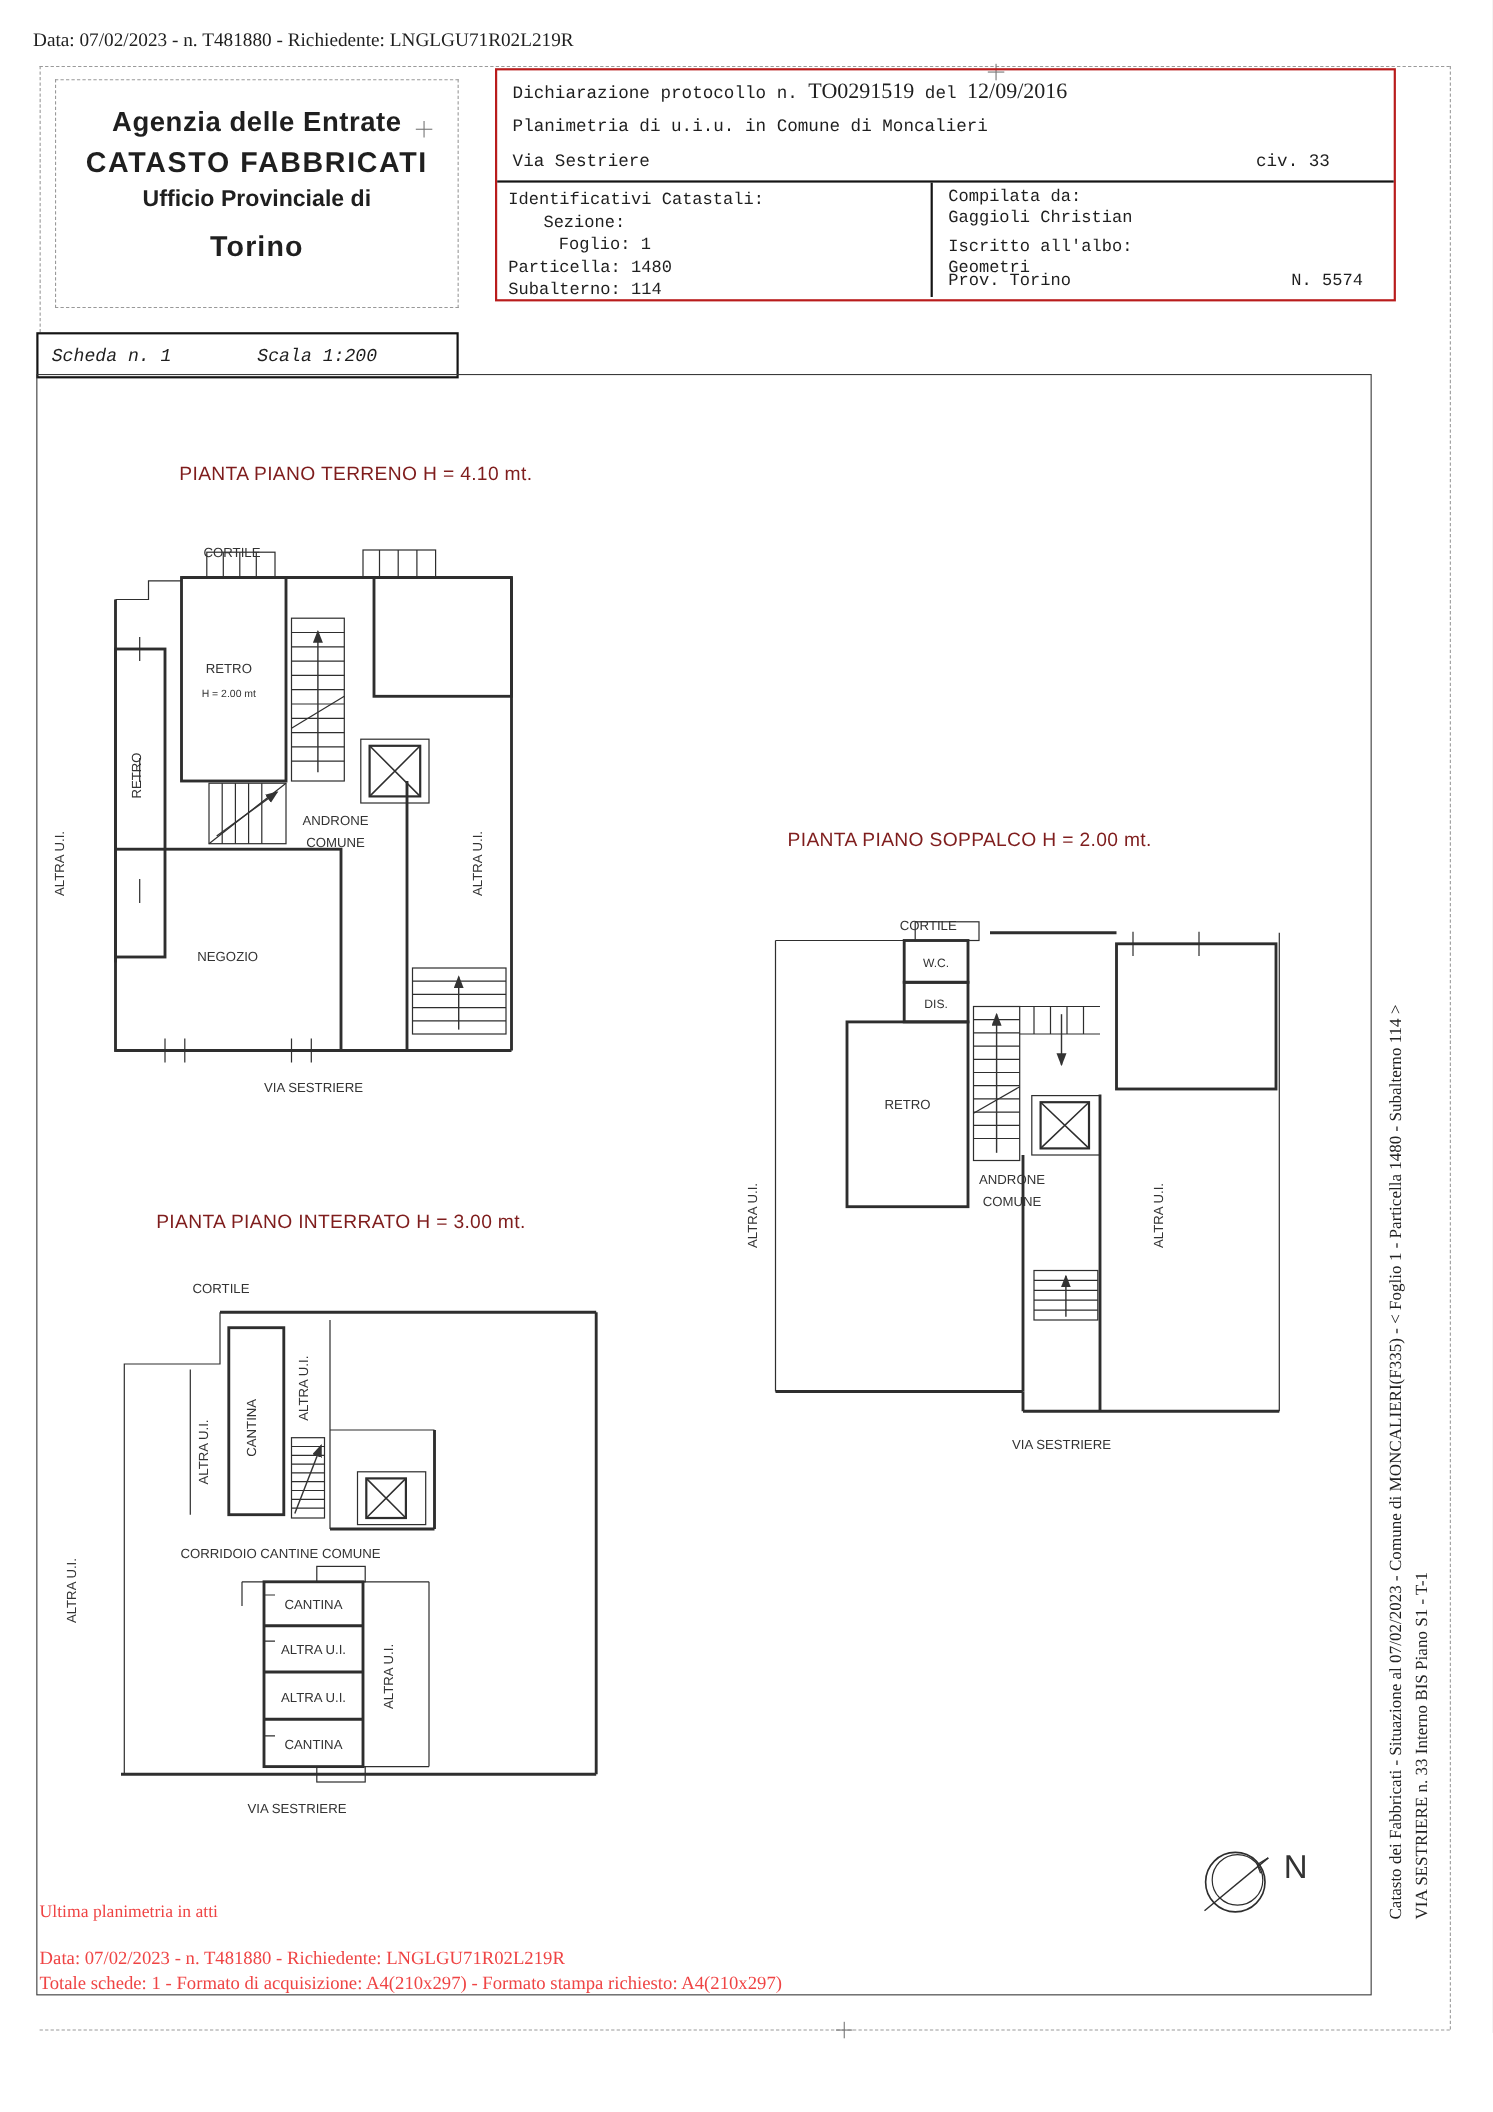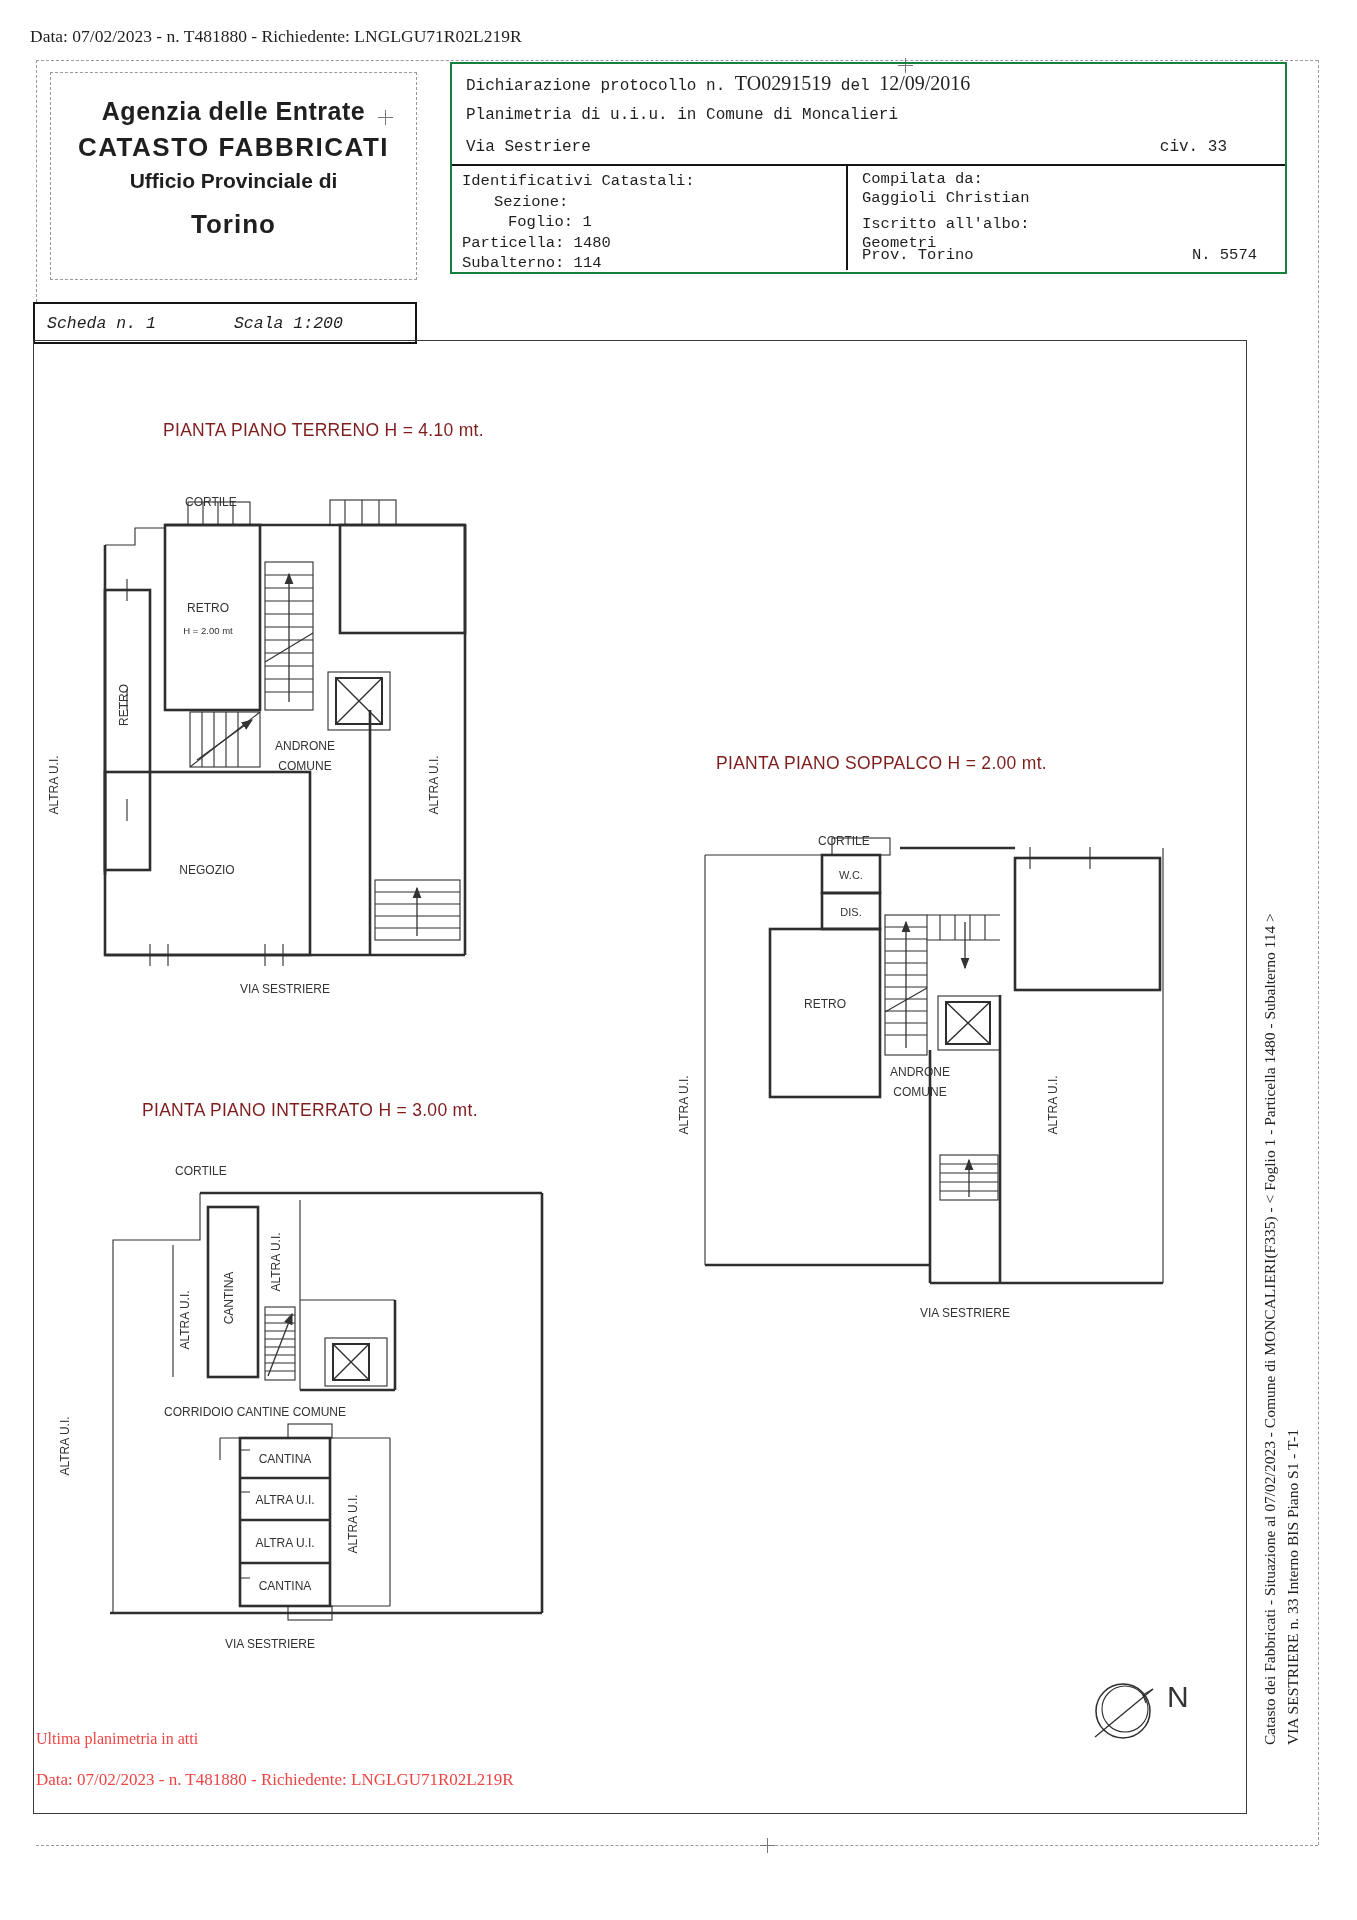--- a/index.html
+++ b/index.html
@@ -16,21 +16,21 @@
   .cross::before{content:"";position:absolute;left:0;top:7px;width:15px;border-top:1px solid #777;}
   .cross::after{content:"";position:absolute;left:7px;top:0;height:15px;border-left:1px solid #777;}
 
   
   #logo-box{left:50px;top:72px;width:365px;height:206px;border:1px dashed #999;text-align:center;}
   #logo-box .l1{margin-top:24px;font-size:25px;font-weight:bold;letter-spacing:.5px;}
   #logo-box .l2{margin-top:6px;font-size:26px;font-weight:bold;letter-spacing:1.5px;}
   #logo-box .l3{margin-top:6px;font-size:21px;font-weight:bold;}
   #logo-box .l4{margin-top:16px;font-size:26px;font-weight:600;letter-spacing:1px;}
 
-  #decl-box{left:450px;top:62px;width:815px;height:208px;border:2px solid #15803d;font-size:16px;padding-left:18px;}
+  #decl-box{left:450px;top:62px;width:815px;height:208px;border:2px solid #b91c1c;font-size:16px;}
   #decl-box .row1{position:absolute;left:14px;top:8px;white-space:nowrap;}
   #decl-box .row2{position:absolute;left:14px;top:42px;}
   #decl-box .row3{position:absolute;left:14px;top:74px;}
   #decl-box .civ{position:absolute;right:58px;top:74px;}
   .proto-num{font-family:"Liberation Serif",serif;font-size:20px;}
   #decl-bottom{position:absolute;left:0;top:100px;width:100%;height:104px;border-top:2px solid #141414;display:flex;}
   #decl-left{width:396px;border-right:2px solid #141414;padding:5px 0 0 10px;box-sizing:border-box;}
   #decl-left div{line-height:20.5px;font-size:15.5px;}
   #decl-right{position:relative;flex:1;padding:4px 0 0 14px;box-sizing:border-box;}
   #decl-right div{line-height:19px;font-size:15.5px;}
@@ -287,14 +287,15 @@
     <text x="84" y="44" font-size="30">N</text>
   </svg>
 
   <div class="abs serif" id="sidebar">
     <div>Catasto dei Fabbricati - Situazione al 07/02/2023 - Comune di MONCALIERI(F335) - &lt; Foglio 1 - Particella 1480 - Subalterno 114 &gt;</div>
     <div>VIA SESTRIERE n. 33   Interno BIS Piano S1 - T-1</div>
   </div>
 
   <div class="abs serif bottom-line" style="left:36px;top:1730px;font-size:16px;">Ultima planimetria in atti</div>
   <div class="abs serif bottom-line" style="left:36px;top:1770px;">Data: 07/02/2023 - n. T481880 - Richiedente: LNGLGU71R02L219R</div>
+  <div class="abs serif bottom-line" style="left:36px;top:1793px;">Totale schede: 1 - Formato di acquisizione: A4(210x297)  - Formato stampa richiesto: A4(210x297)</div>
 
 </div>
 
 </body></html>

